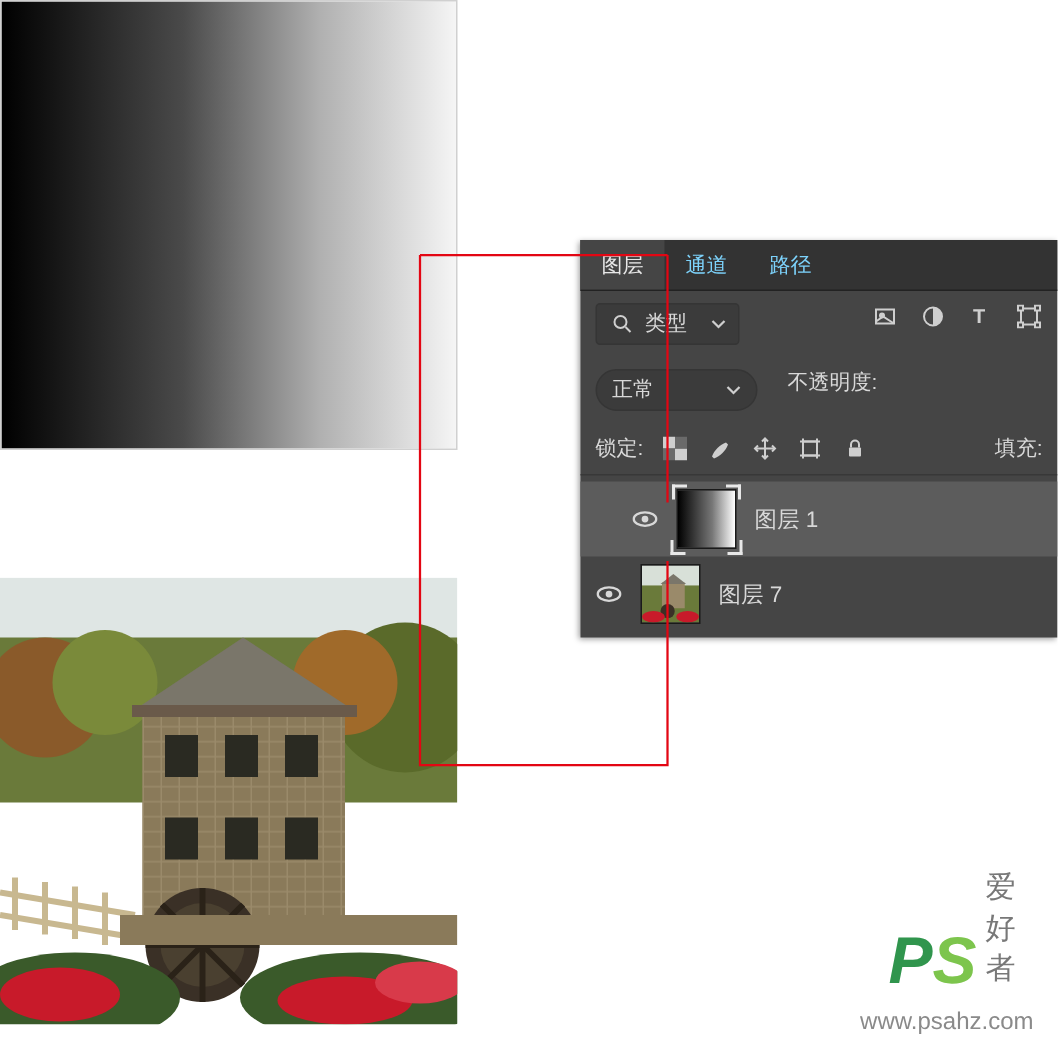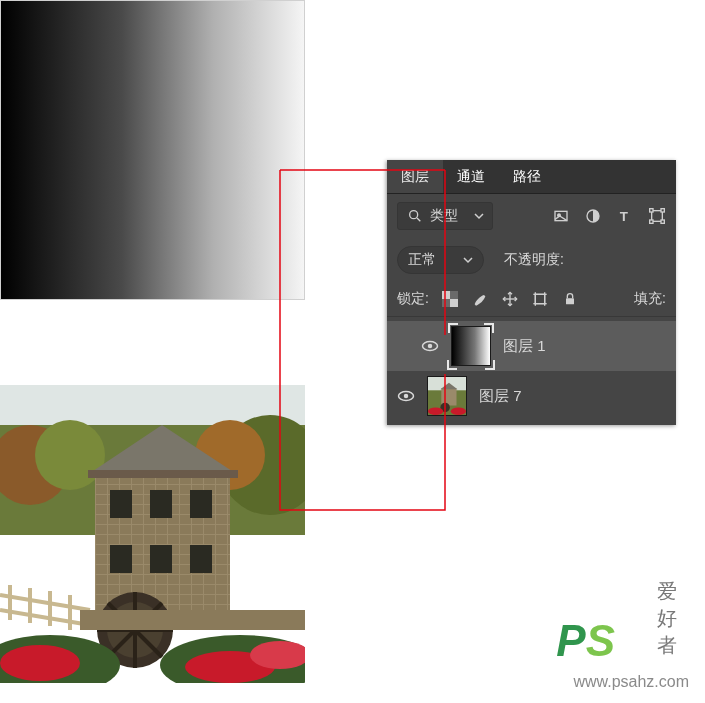--- a/index.html
+++ b/index.html
@@ -32,50 +32,50 @@
   }
   .photo-preview svg { width: 100%; height: 100%; display: block; }
 
   .redline { stroke: #e30613; stroke-width: 1.5; fill: none; position: absolute; top:0; left:0; pointer-events:none; }
   .redline-svg { position: absolute; top: 0; left: 0; width: 705px; height: 703px; pointer-events: none; }
 
   .panel {
     position: absolute;
     top: 160px;
     left: 387px;
-    width: 289px;
+    width: 318px;
     background: #454545;
     color: #d8d8d8;
     font-size: 14px;
     box-shadow: -1px 1px 4px rgba(0,0,0,0.4);
   }
 
   .tabs {
     display: flex;
     align-items: center;
     height: 34px;
     background: #333333;
     border-bottom: 1px solid #222;
   }
   .tab {
     padding: 0 14px;
     height: 100%;
     display: flex;
     align-items: center;
-    color: #ffffff;
+    color: #7dd3fc;
     font-size: 14px;
   }
   .tab.active {
     background: #454545;
     color: #e8e8e8;
   }
 
   .row {
     display: flex;
-    align-items: center;
+    align-items: flex-start;
     padding: 8px 10px;
     gap: 6px;
   }
 
   .filter-group {
     display: flex;
     align-items: center;
     border: 1px solid #353535;
     background: #3b3b3b;
     border-radius: 3px;
@@ -86,21 +86,21 @@
   .filter-group .chev { margin-left: 10px; }
 
   .spacer { flex: 1; }
   .ico { width: 18px; height: 18px; display: inline-flex; align-items:center; justify-content:center; color:#cfcfcf; }
   .ico svg { width: 16px; height: 16px; }
   .ico-row { display:flex; gap: 14px; align-items:center; }
 
   .blend-select {
     display:flex; align-items:center;
     border: 1px solid #353535; background:#3b3b3b;
-    height:28px; border-radius:14px; padding:0 10px; gap:27px;
+    height:28px; border-radius:14px; padding:0 10px; gap:48px;
   }
   .opacity-label { margin-left: 14px; white-space: nowrap; }
 
   .lock-row { padding: 8px 10px; display:flex; align-items:center; gap:12px; font-size:14px; border-bottom:1px solid #383838; }
   .lock-row .lock-icons { display:flex; gap:12px; align-items:center; }
 
   .layers { padding: 4px 0; }
   .layer {
     display:flex; align-items:center; height:50px;
     padding: 0 10px; gap:12px;
@@ -129,21 +129,21 @@
   .chev svg { width:10px; height:10px; }
 
   .watermark {
     position:absolute; right:14px; bottom:12px;
     display:flex; align-items:flex-end; gap:6px;
     opacity:0.9;
   }
   .watermark .ps { font-family: Arial, sans-serif; font-weight:bold; font-style:italic; font-size:44px; line-height:1; }
   .watermark .p { color:#1a8a3a; }
   .watermark .s { color:#6fbf3a; }
-  .watermark .txt { font-size:20px; color:#6a6a6a; font-family:"KaiTi","STKaiti",serif; margin-bottom:4px;margin-left:36px;}
+  .watermark .txt { font-size:20px; color:#6a6a6a; font-family:"KaiTi","STKaiti",serif; margin-bottom:4px;}
   .wm-wrap { position:absolute; right:14px; bottom:28px; }
   .wm-url { position:absolute; right:16px; bottom:12px; font-size:16px; color:#8a8a8a; font-family:Arial,sans-serif;}
 
 </style>
 </head>
 <body>
 
 <div class="gradient-preview"></div>
 
 <div class="photo-preview">

